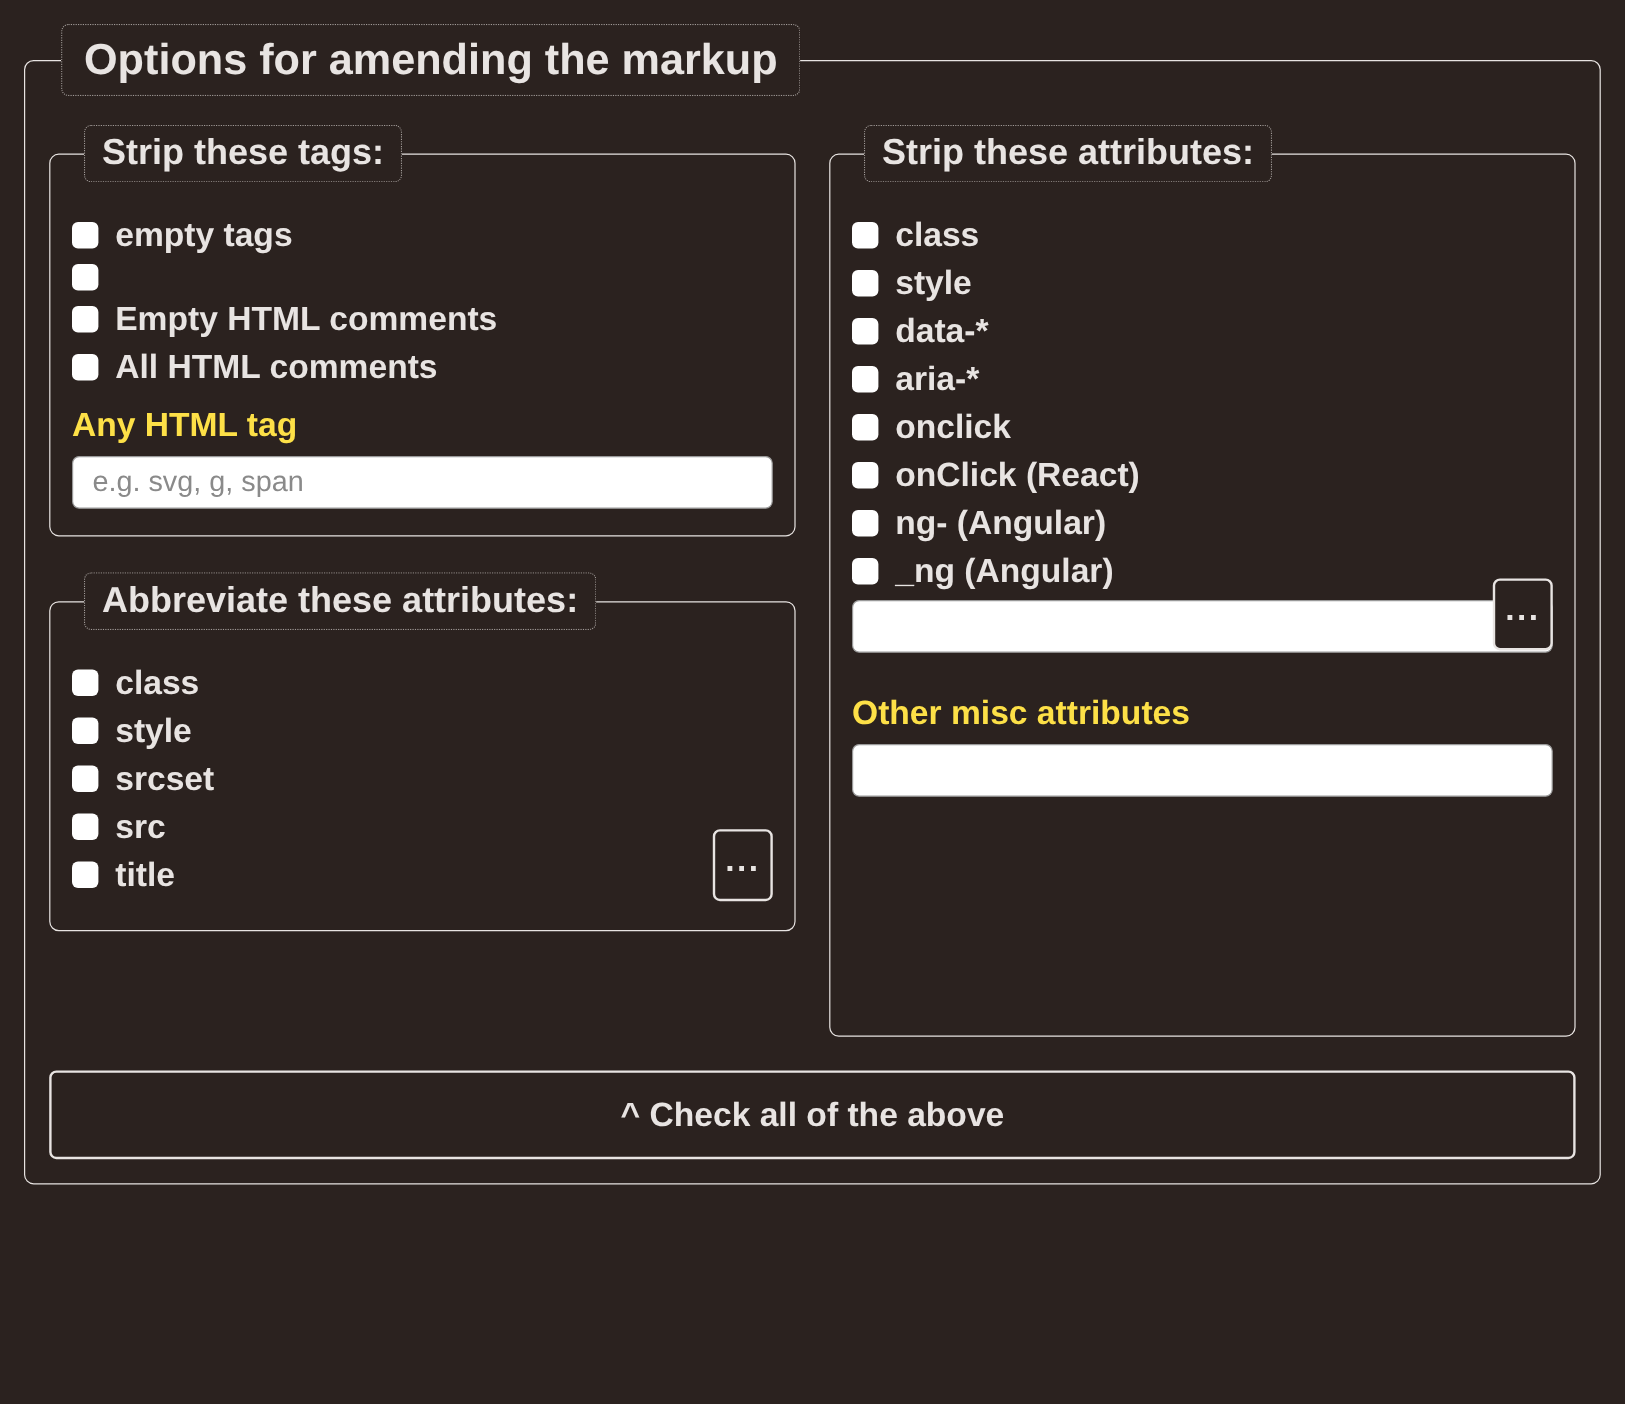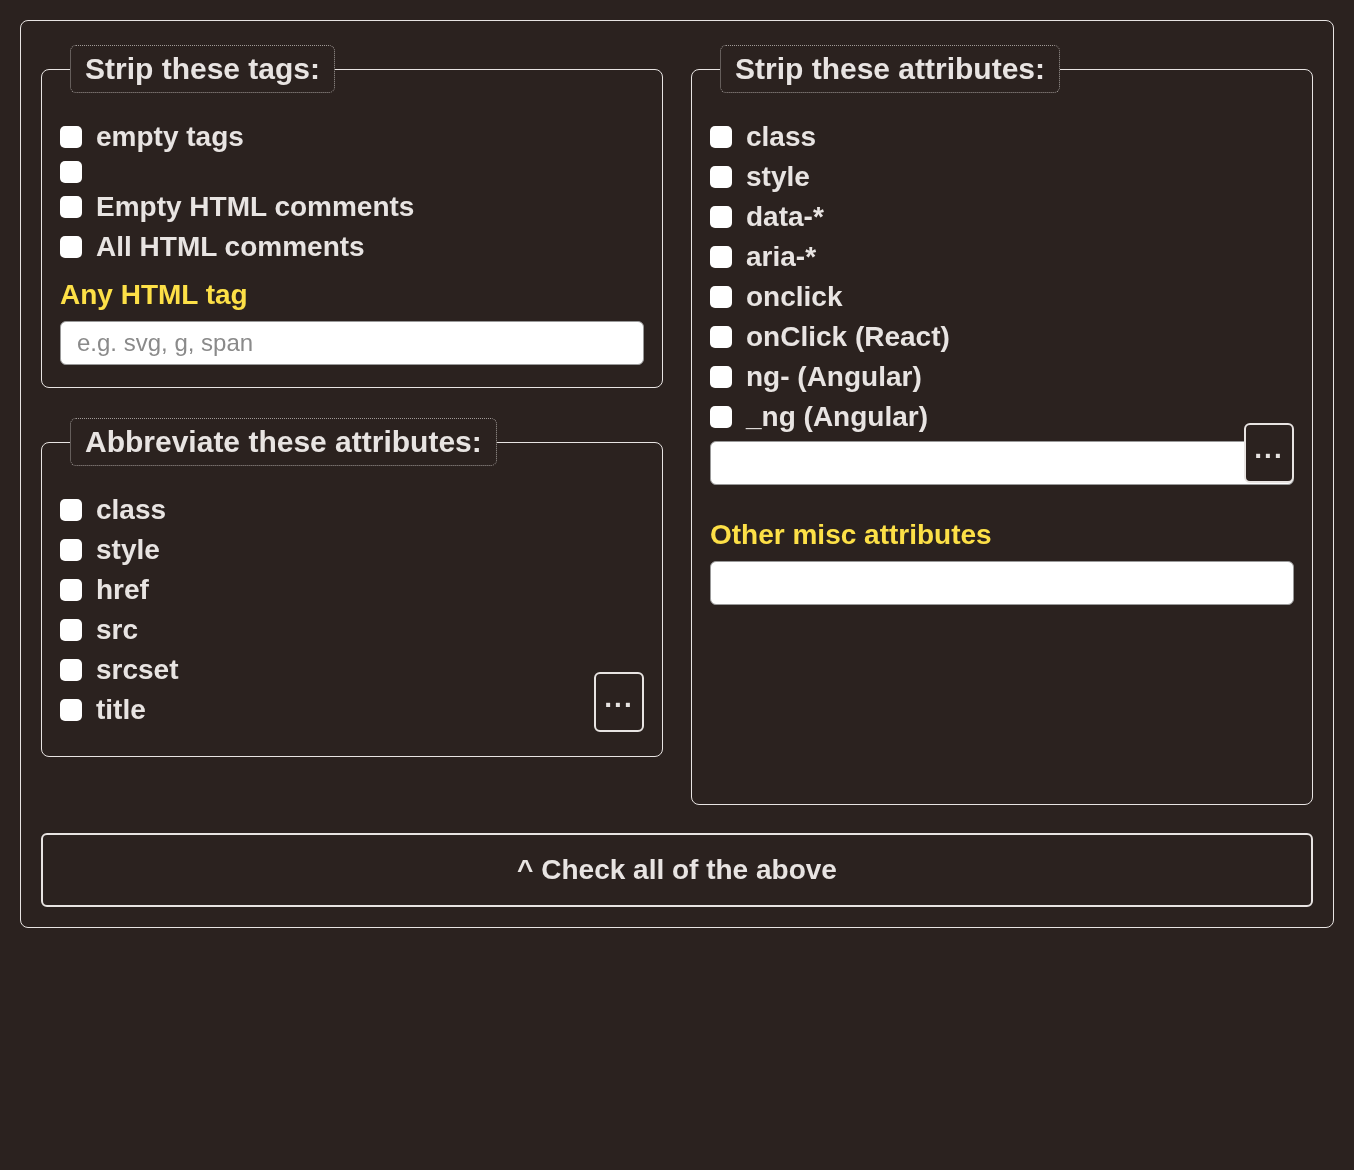--- a/index.html
+++ b/index.html
@@ -156,20 +156,21 @@
     }
 
     .abbrev-fieldset .more-button {
       bottom: 24px;
     }
   </style>
 </head>
 <body>
 
 <fieldset class="outer-fieldset">
+  <legend>Options for amending the markup</legend>
 
   <div class="columns">
 
     <div class="left-col">
 
       <fieldset class="inner-fieldset">
         <legend>Strip these tags:</legend>
 
         <div class="checkbox-row">
           <input type="checkbox" style="">
@@ -197,29 +198,25 @@
         <div class="checkbox-row">
           <input type="checkbox" style="">
           <span class="checkbox-label">class</span>
         </div>
         <div class="checkbox-row">
           <input type="checkbox" style="">
           <span class="checkbox-label">style</span>
         </div>
         <div class="checkbox-row">
           <input type="checkbox" style="">
-          <span class="checkbox-label">href</span>
+          <span class="checkbox-label">srcset</span>
         </div>
         <div class="checkbox-row">
           <input type="checkbox" style="">
           <span class="checkbox-label">src</span>
-        </div>
-        <div class="checkbox-row">
-          <input type="checkbox" style="">
-          <span class="checkbox-label">srcset</span>
         </div>
         <div class="checkbox-row">
           <input type="checkbox" style="">
           <span class="checkbox-label">title</span>
         </div>
 
         <button class="more-button">...</button>
       </fieldset>
 
     </div>

